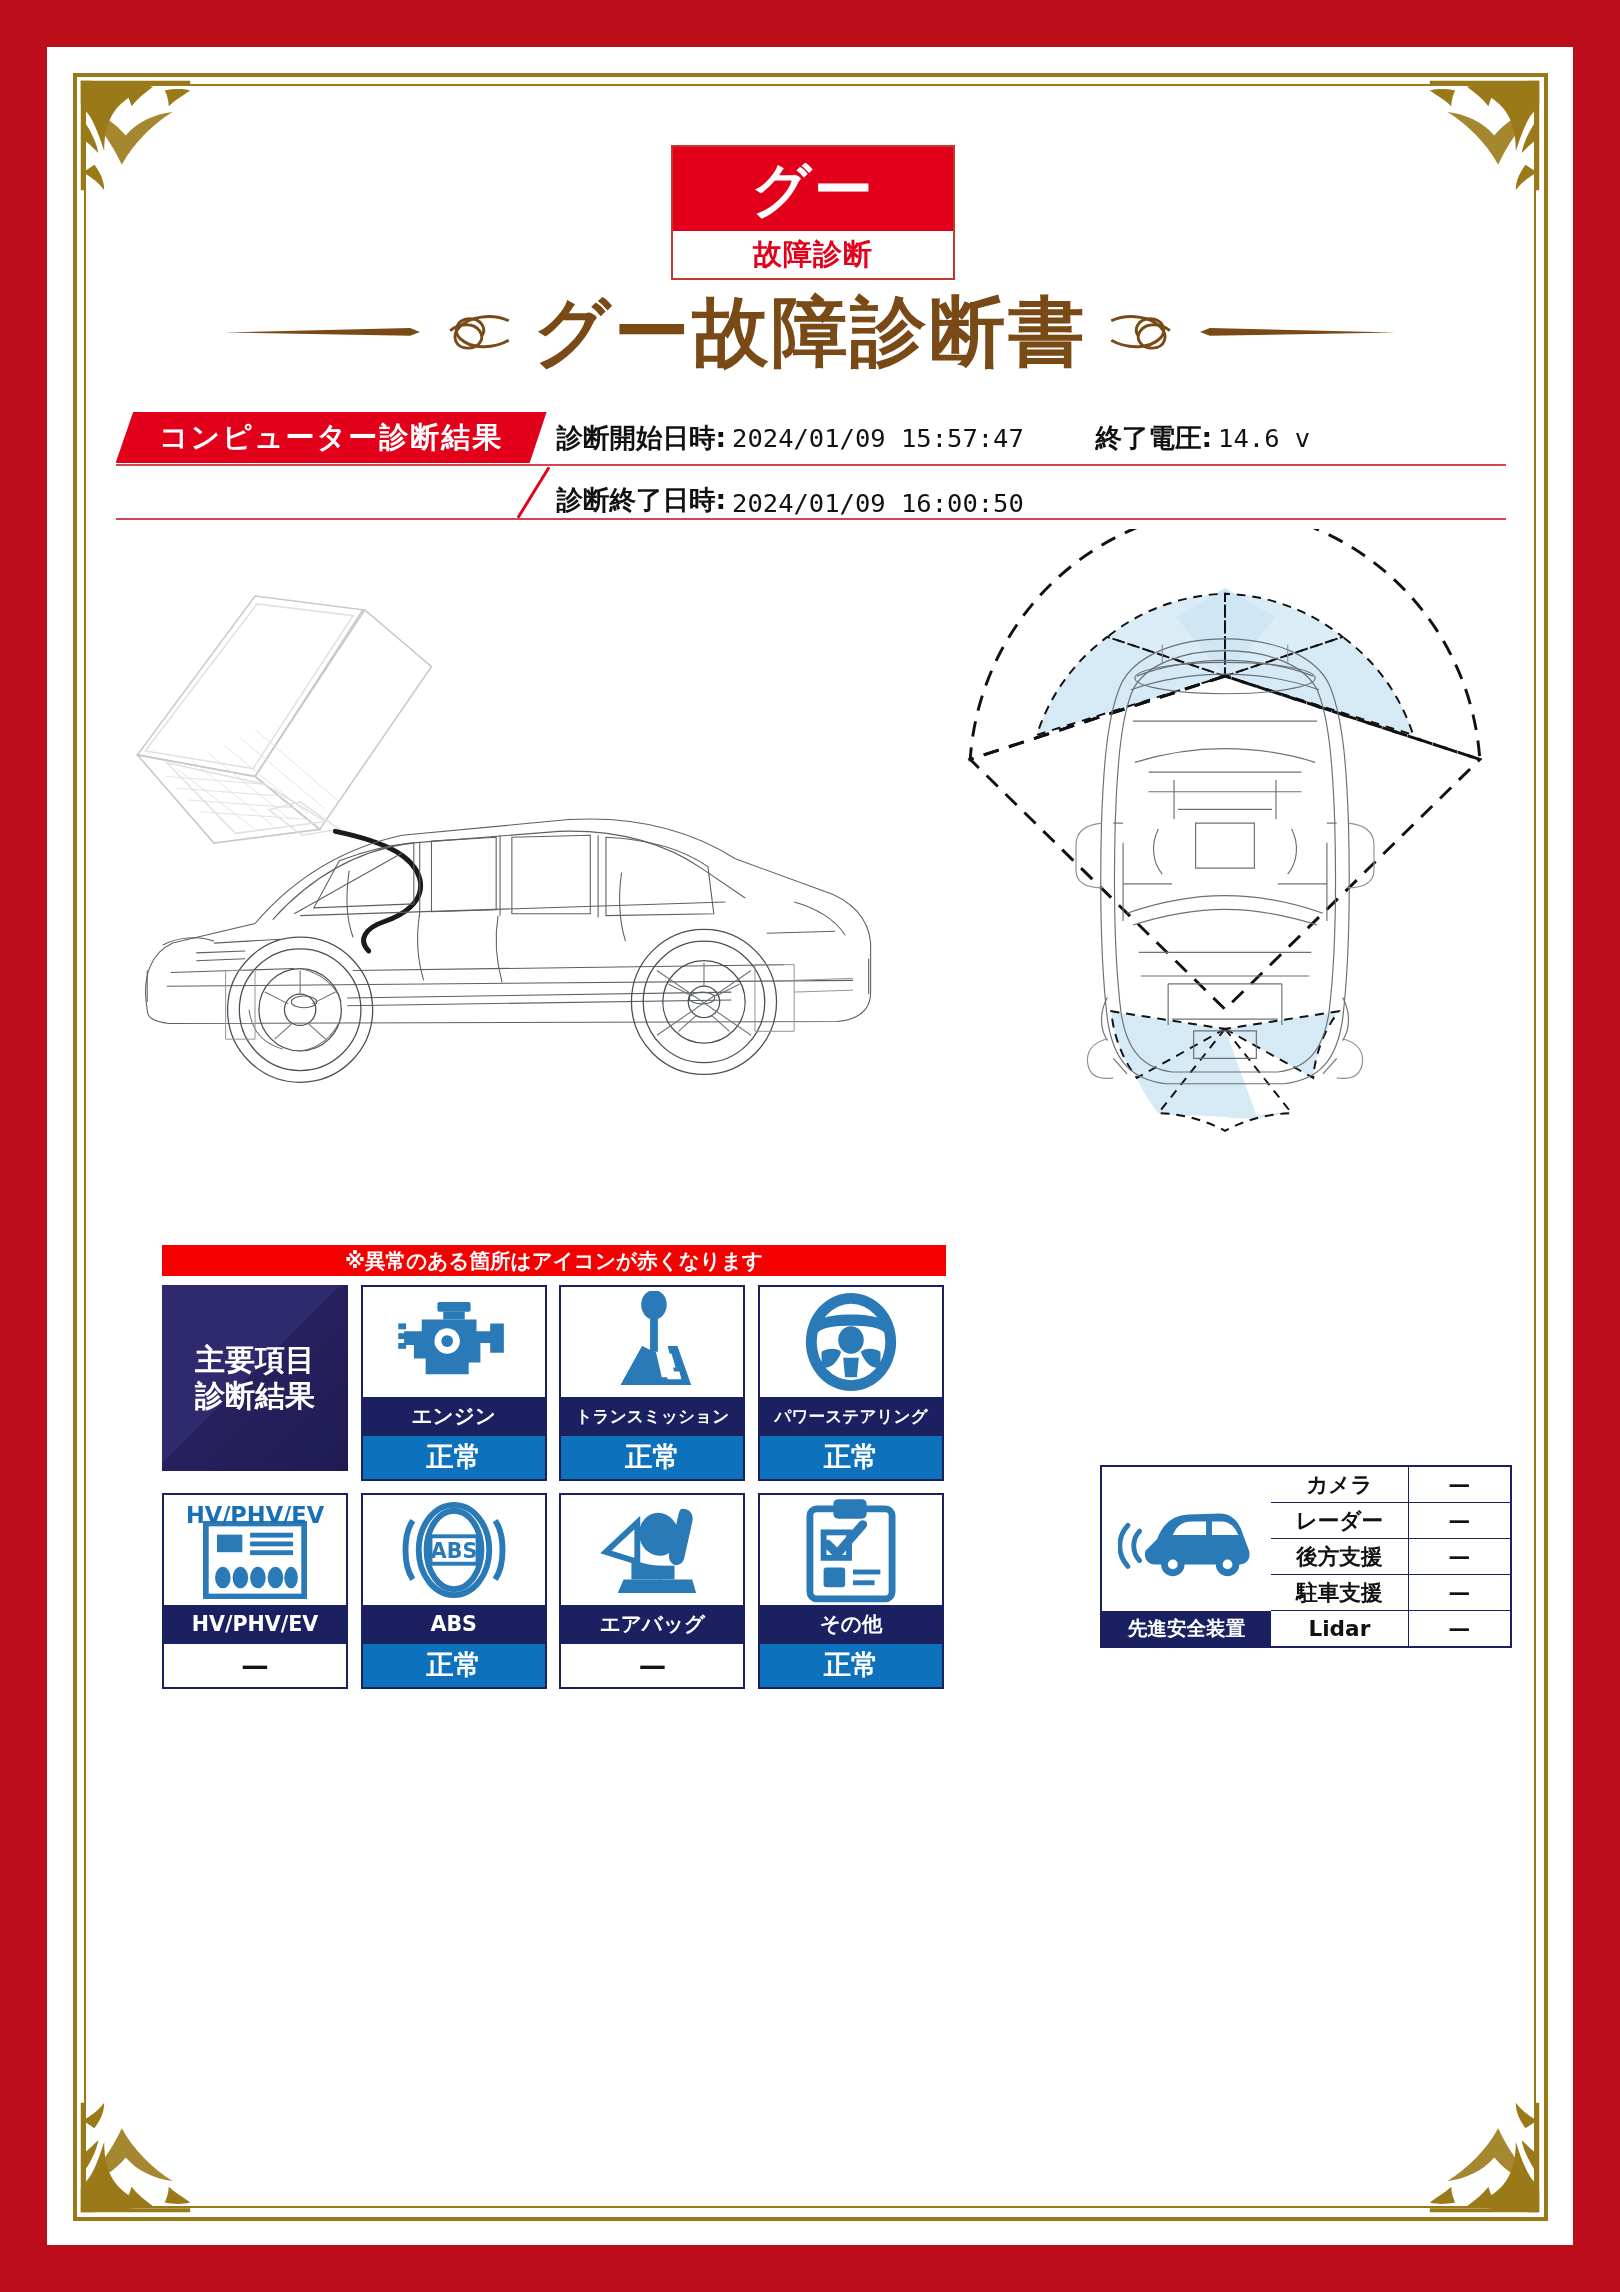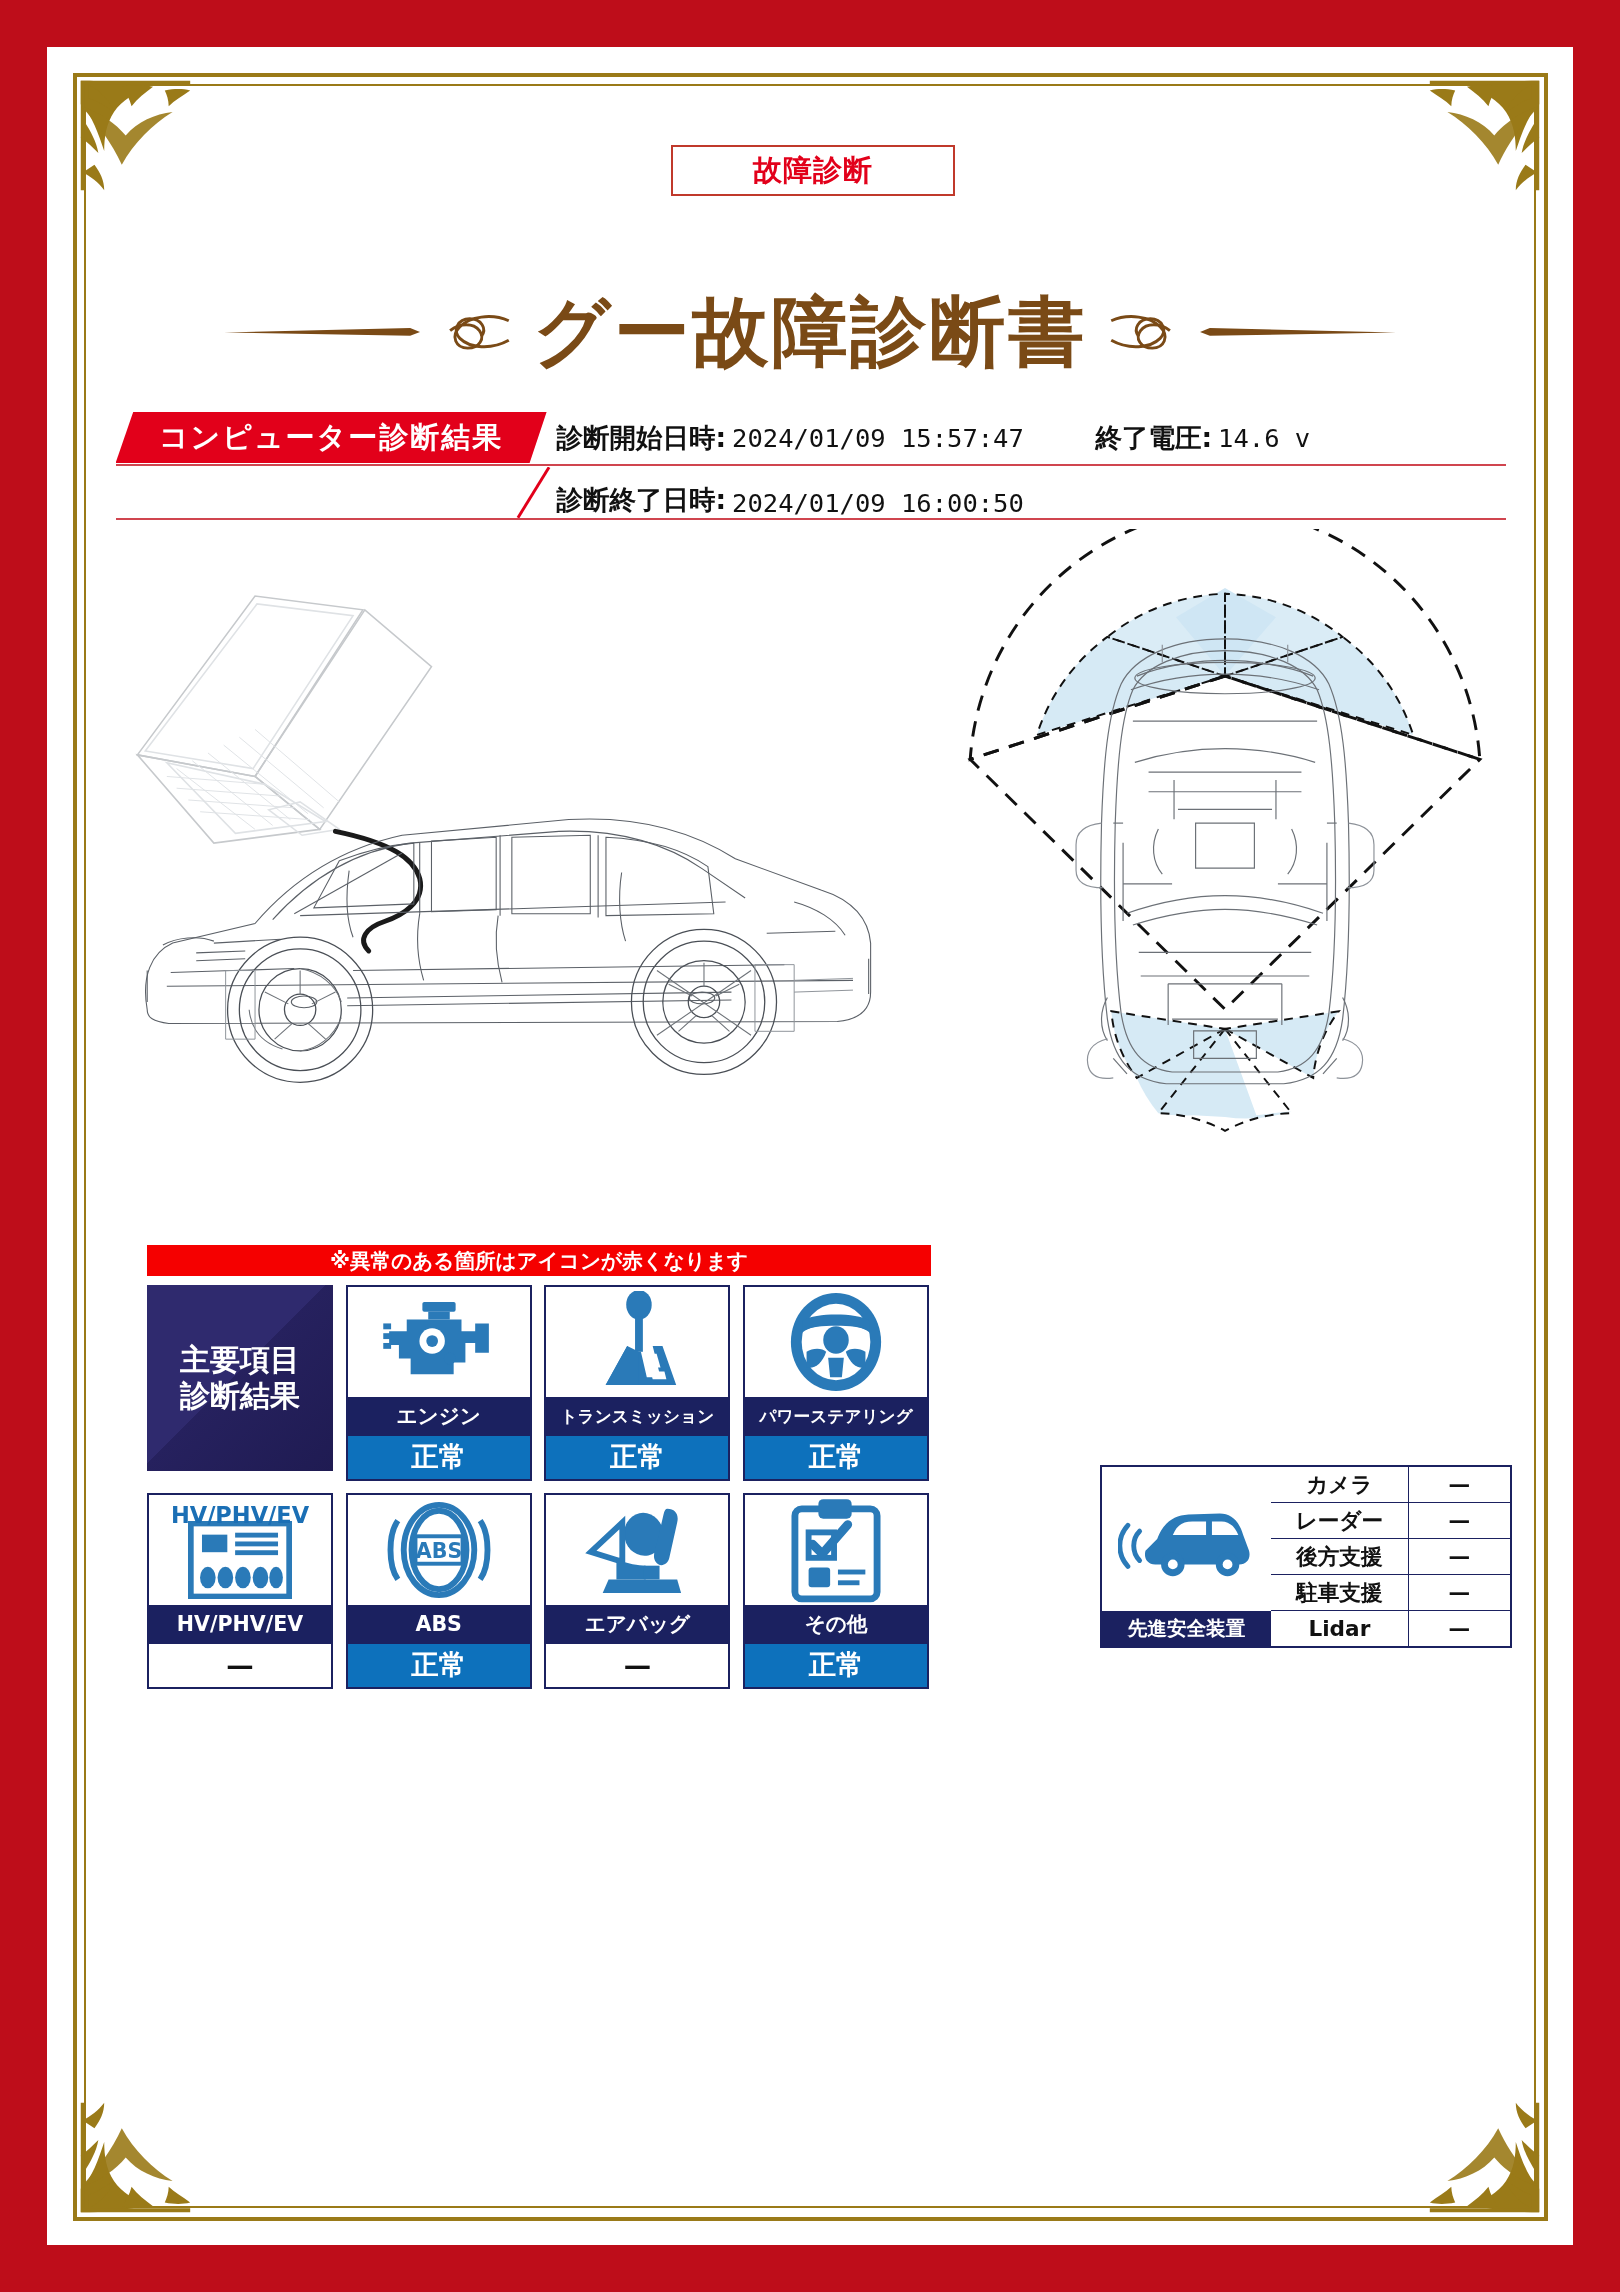--- a/index.html
+++ b/index.html
@@ -161,21 +161,21 @@
   .hr-red.r1 { top: 52px; }
   .hr-red.r2 { top: 106px; }
 
   
   .illus { position: absolute; left: 0; top: 431px; width: 1424px; height: 774px; }
   .illus svg { display: block; }
   .laptop-car { position: absolute; left: 9.8px; top: 19.6px; }
   .topcar { position: absolute; left: 833px; top: 0px; }
 
   
-  .grid-wrap { position: absolute; left: 49px; top: 1147px; width: 784px; }
+  .grid-wrap { position: absolute; left: 64px; top: 1147px; width: 784px; }
   .note-bar {
     width: 784px; height: 31px;
     background: #f50000;
     display: flex; align-items: center; justify-content: center;
   }
   .note-bar span {
     color: #fff; font-size: 20.6px; font-weight: bold;
     font-family: "DejaVu Sans", sans-serif;
   }
   .grid {
@@ -323,20 +323,23 @@
       <path d="M24 96 C30 104 34 112 34 122 C28 114 20 108 12 104 Z"></path>
       <path d="M96 20 C106 18 114 18 122 20 C114 26 106 30 100 36 C100 30 98 24 96 20 Z"></path>
       <path d="M10 10 L122 10 L122 14 L14 14 L14 122 L10 122 Z"></path>
       <path d="M10 36 C26 52 42 74 52 96 C64 74 84 54 104 42 C86 44 68 52 56 66 C46 54 30 42 10 36 Z" opacity="0.9"></path>
     </svg>
   </div>
 
   <div class="content">
 
     <div class="logo">
+      <div class="logo-top">
+        <span class="logo-mark">グー</span>
+      </div>
       <div class="logo-bottom">
         <span class="logo-sub">故障診断</span>
       </div>
     </div>
 
     <div class="title-row">
       <span class="title-rule">
         <svg viewBox="0 0 200 10">
             <path d="M0 5.5 L190 1 L200 5 L190 9 Z" fill="#7a4a16"></path>
           </svg>

